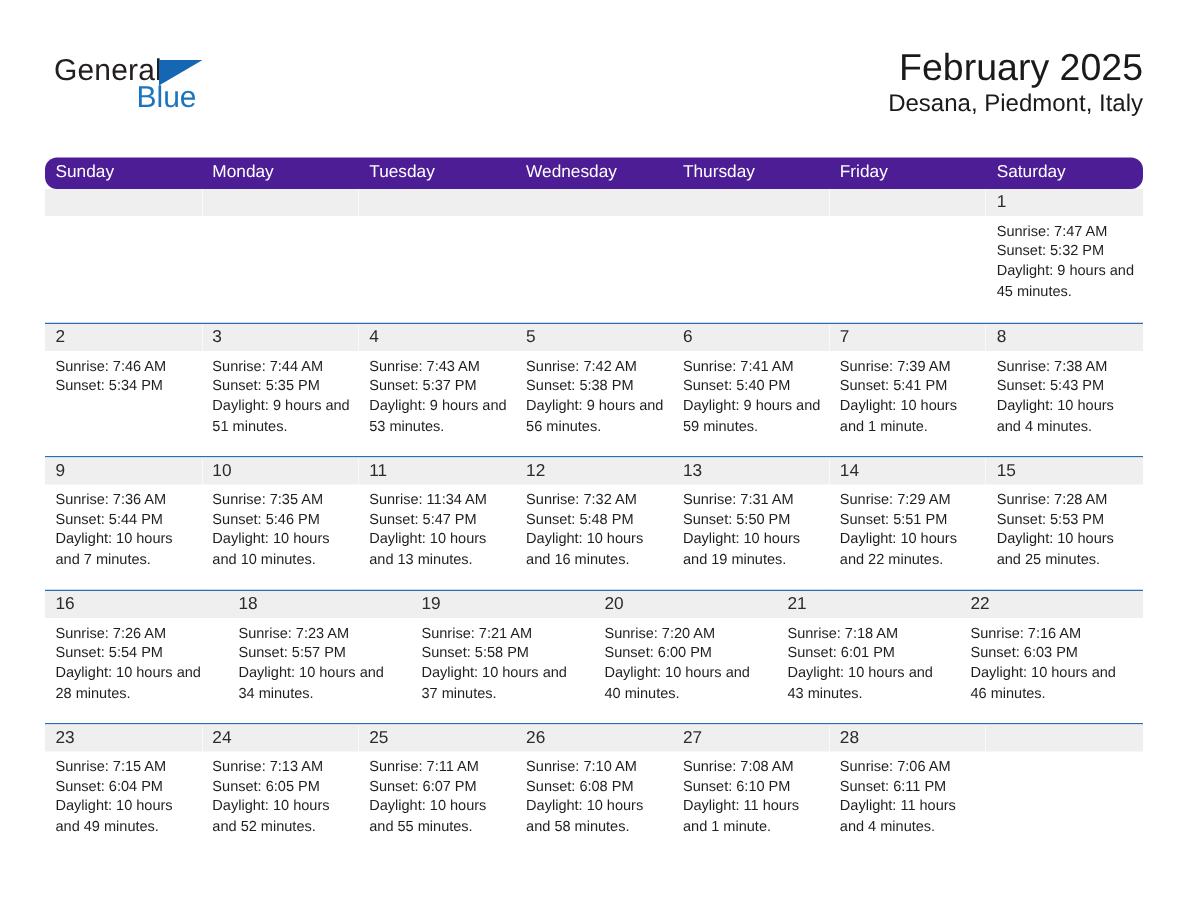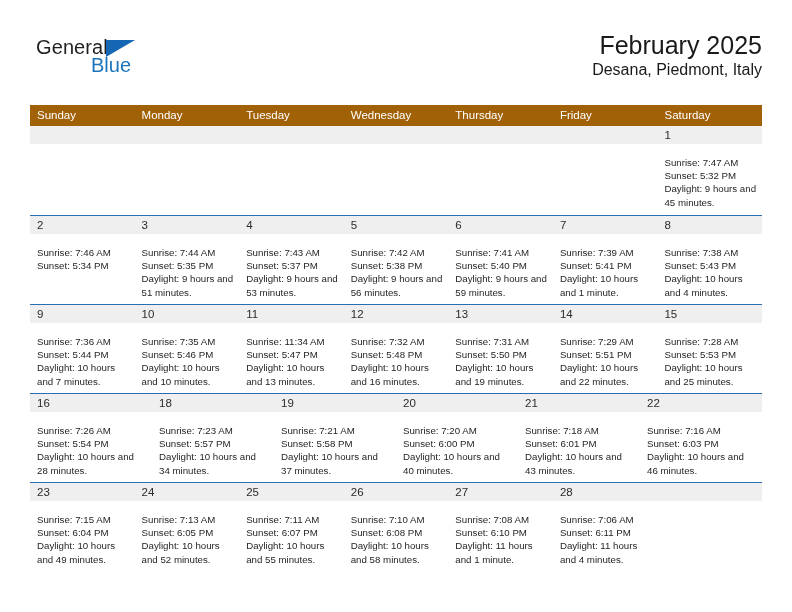--- a/index.html
+++ b/index.html
@@ -84,22 +84,23 @@
 
   
   .calendar {
     position: absolute;
     left: 30px;
     top: 105px;
     width: 732px;
   }
   .weekdays {
     display: flex;
-    background: #a16207;
+    background: #4c1d95;
     height: 21px;
+    border-radius: 8px;
   }
   .weekday {
     flex: 1 1 0;
     color: #ffffff;
     font-size: 11.5px;
     line-height: 21px;
     padding-left: 7px;
     box-sizing: border-box;
     overflow: hidden;
     white-space: nowrap;
@@ -128,21 +129,21 @@
     padding-left: 7px;
     font-size: 11.5px;
     line-height: 18px;
     color: #2b2b2b;
     white-space: nowrap;
   }
   .daycell.empty .daynum-band {
     background: #efefef;
   }
   .info {
-    padding: 12px 6px 0 7px;
+    padding: 4px 6px 0 7px;
     font-size: 9.7px;
     line-height: 13.2px;
     color: #1f1f1f;
   }
   .info div {
     white-space: nowrap;
   }
   .info .daylight {
     white-space: normal;
   }

